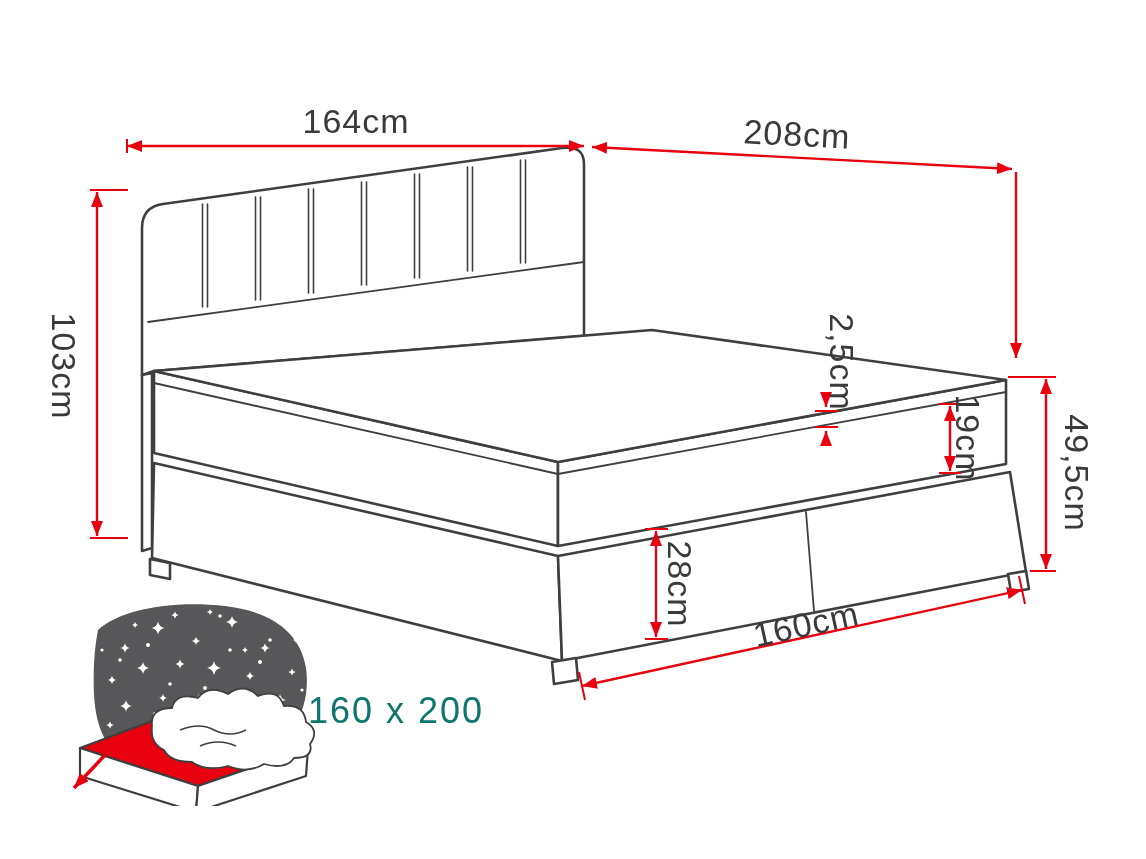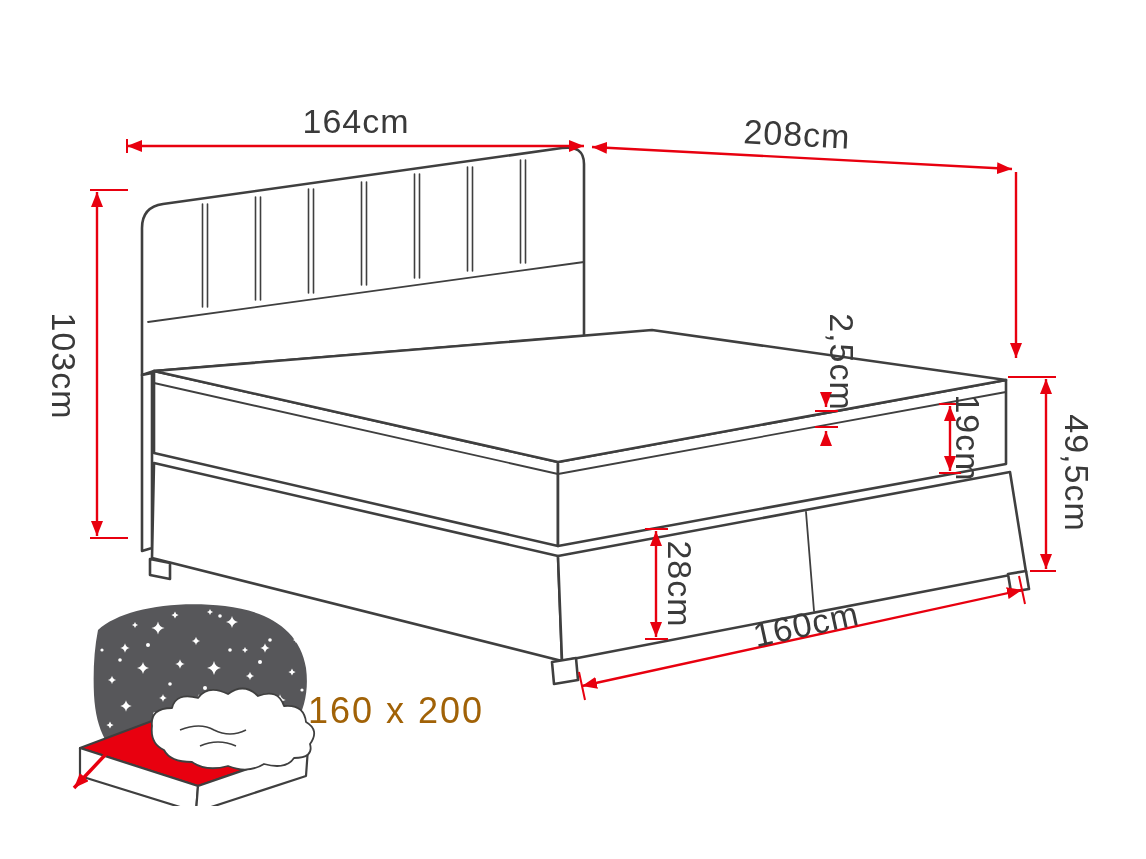--- a/index.html
+++ b/index.html
@@ -6,21 +6,21 @@
   .stage{
     position:relative;width:1146px;height:806px;background:#fff;overflow:hidden;
     font-family:"Liberation Sans",sans-serif;
   }
   .stage svg{position:absolute;left:0;top:0;}
   .dim{
     position:absolute;color:#3a3a3a;font-size:34px;letter-spacing:1px;
     white-space:nowrap;line-height:1;
   }
   .caption{
-    position:absolute;color:#a16207;font-size:36px;letter-spacing:2px;
+    position:absolute;color:#0f766e;font-size:36px;letter-spacing:2px;
     white-space:nowrap;line-height:1;
   }
 </style>
 </head>
 <body>
 
 <div class="stage">
 
   <svg width="1146" height="859" viewBox="0 0 1146 859">
     <defs>

